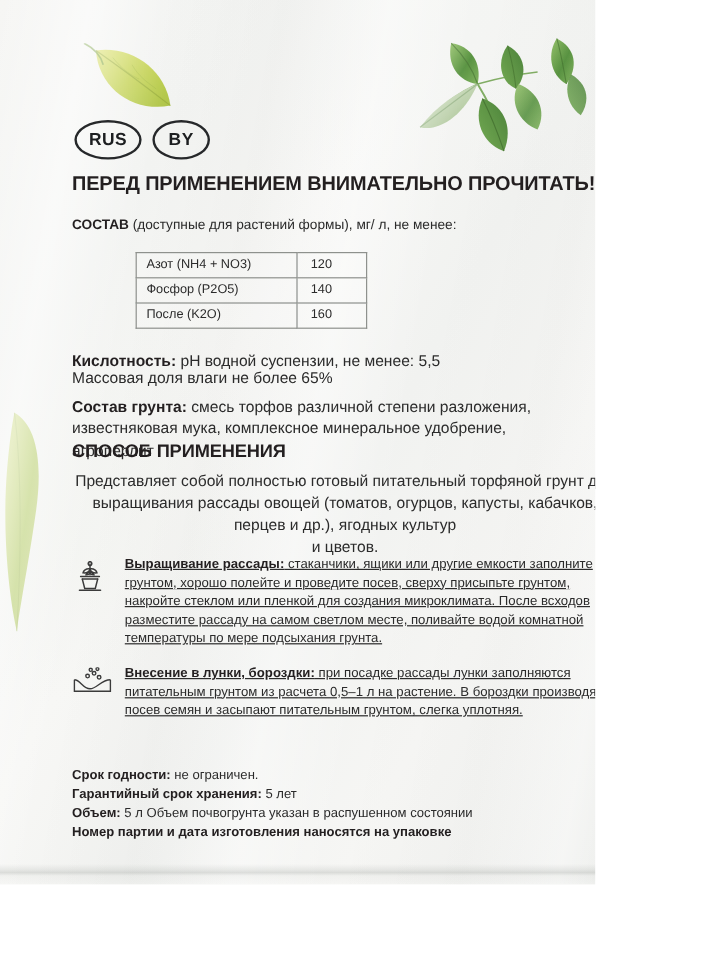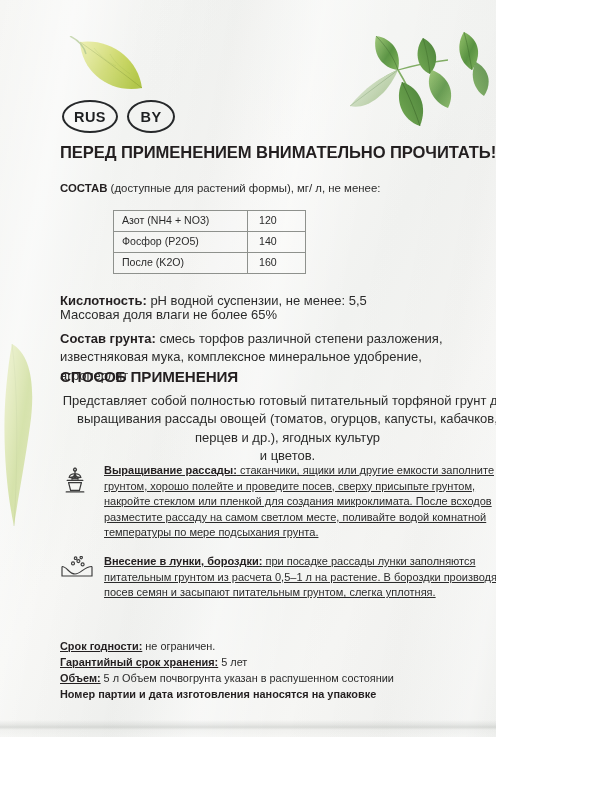--- a/index.html
+++ b/index.html
@@ -87,21 +87,21 @@
   #intro { top:392px; width:455px;text-align:center; }
 
   .block { position:absolute; left:60px; display:flex; gap:10px; }
   .block .ico { flex:0 0 34px; width:34px; padding-top:2px; }
   .block .txt { font-size:11px; color:#2b2b2b; line-height:1.42;text-decoration:underline; }
   .block .txt b { font-weight:bold; color:#231f20; }
   #block1 { top:463px; width:462px; }
   #block2 { top:554px; width:462px; }
 
   #footer { position:absolute; left:60px; top:638px; font-size:10.9px; line-height:1.48; color:#2b2b2b; }
-  #footer div b { font-weight:bold; color:#231f20;text-decoration:underline; }
+  #footer div b { font-weight:bold; color:#231f20; }
   #footer .allbold { font-weight:bold; color:#231f20; }
 </style>
 </head>
 <body>
 
 <div id="package">
 
   <svg class="leafsvg" style="left:280px; top:26px; width:230px; height:130px;" viewBox="0 0 230 130">
     <defs>
       <linearGradient id="lg1" x1="0" y1="0" x2="1" y2="1">

